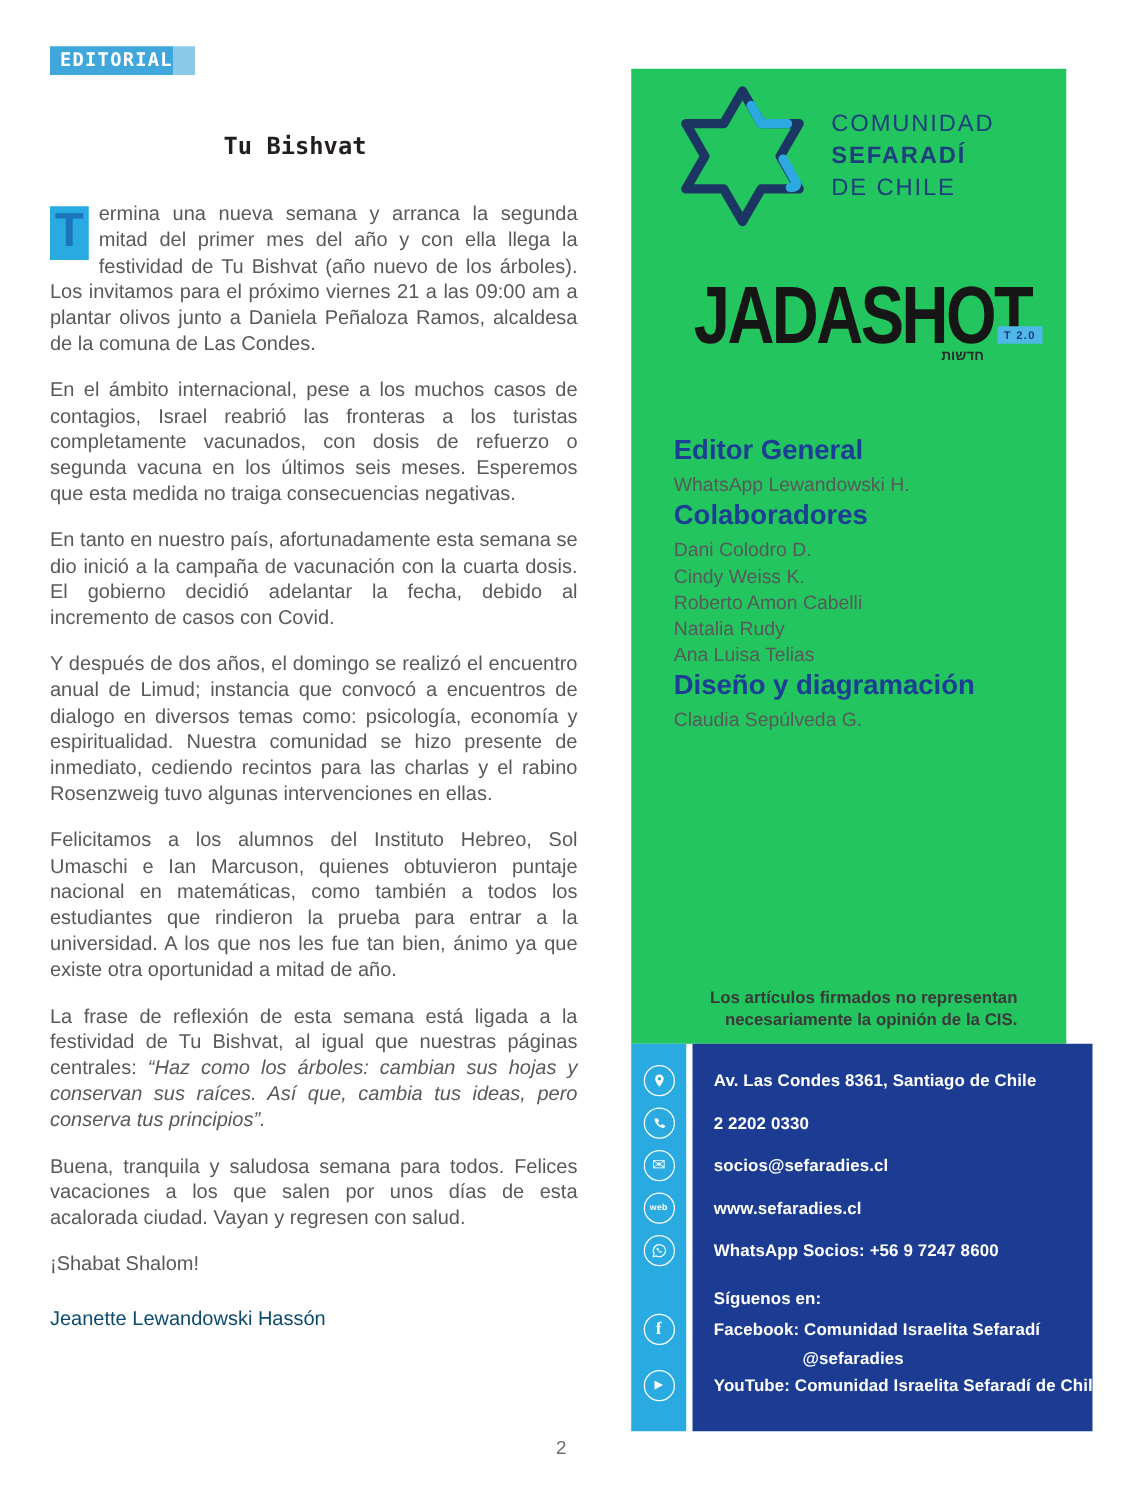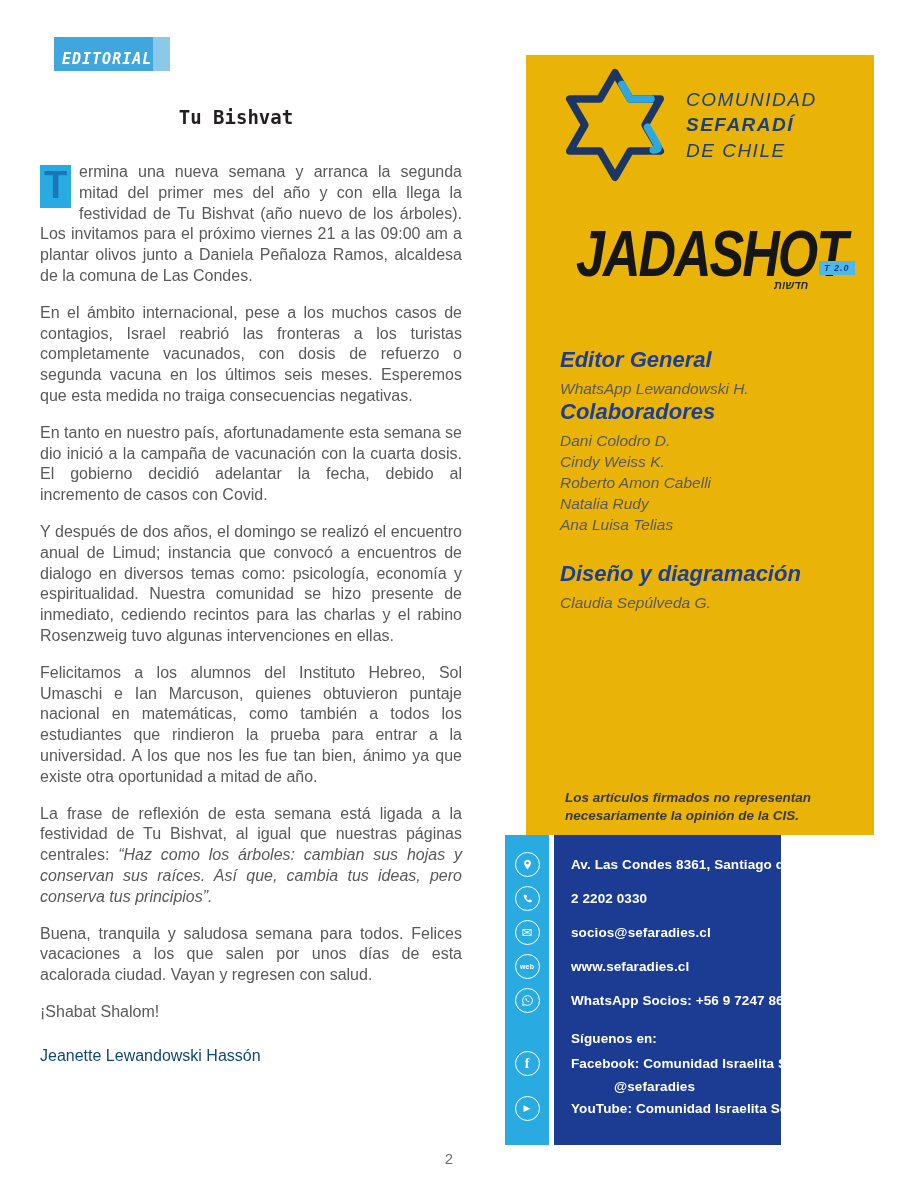--- a/index.html
+++ b/index.html
@@ -2,24 +2,24 @@
 <html><head>
 <meta charset="utf-8">
 <style>
   html,body{margin:0;padding:0;}
   body{
     width:918px;height:1188px;position:relative;background:#ffffff;
     font-family:"Liberation Sans",sans-serif;overflow:hidden;
   }
   
   .ed-badge{
-    position:absolute;left:54px;top:37px;
+    position:absolute;left:40px;top:37px;
     background:linear-gradient(90deg,#3FA7DB 0,#3FA7DB 85%,#8CC9E8 85%,#8CC9E8 100%);
     color:#ffffff;font-family:"DejaVu Sans Mono",monospace;font-weight:bold;
-    font-size:15px;letter-spacing:1px;padding:13px 18px 3px 8px;font-style:italic;
+    font-size:15px;letter-spacing:1px;padding:2px 18px 3px 8px;
   }
   
   .left-col{position:absolute;left:40px;top:100px;width:422px;}
   .article-title{
     text-align:center;padding-right:30px;margin:6px 0 34px 0;
     font-family:"DejaVu Sans Mono",monospace;font-weight:bold;
     font-size:19px;color:#231F20;
   }
   .left-col p{
     margin:0 0 16px 0;font-size:16px;line-height:1.3;color:#58595B;
@@ -31,66 +31,65 @@
     line-height:41px;text-align:center;
   }
   .p-quote{margin-top:8px !important;}
   .quote-italic{font-style:italic;}
   .signature{
     margin-top:24px;text-align:left;padding-right:16px;
     font-size:16px;color:#0c4a6e;
   }
   
   .sidebar{
-    position:absolute;left:526px;top:55px;width:348px;height:780px;
-    background:#eab308;
-    font-style:italic;
+    position:absolute;left:505px;top:55px;width:348px;height:780px;
+    background:#22c55e;
   }
   .logo-row{display:flex;align-items:center;margin:12px 0 0 30px;}
   .logo-star{width:118px;height:116px;flex-shrink:0;}
   .logo-text{margin-left:12px;color:#1E3F7D;font-size:19px;letter-spacing:1.5px;line-height:1.32;}
   .logo-text .bold{font-weight:bold;}
   .masthead{position:relative;margin:38px 0 0 50px;width:280px;height:78px;}
   .wordmark{
     font-size:52px;font-weight:bold;letter-spacing:-2px;color:#161616;
     line-height:1;transform:scaleY(1.25);transform-origin:top left;white-space:nowrap;
   }
   .hebrew{position:absolute;left:198px;top:58px;font-size:11px;color:#2a2a2a;font-weight:bold;}
   .mast-badge{
     position:absolute;left:243px;top:40px;background:#4FB8E8;color:#1B3C87;
     font-size:9px;font-weight:bold;padding:2px 5px;letter-spacing:1px;
   }
   .side-section{margin-left:34px;}
   .sec-1{margin-top:48px;}
   .sec-2{}
   .sec-3{margin-top:36px;}
-  .sec-4{margin-top:26px;}
+  .sec-4{}
   .side-section h3{margin:0 0 5px 0;font-size:22px;color:#1C3E94;font-weight:bold;}
   .side-section .name{margin:0;font-size:15.5px;line-height:21px;color:#58595B;text-align:left;}
   .disclaimer{
-    position:absolute;left:0;right:0;bottom:10px;text-align:left;
+    position:absolute;left:0;right:0;bottom:10px;text-align:right;
     font-size:13.5px;font-weight:bold;color:#3A3A3A;line-height:18px;
   }
   .disclaimer-inner{width:270px;margin:0 auto;}
   
-  .contact{position:absolute;left:505px;top:835px;width:276px;height:310px;}
+  .contact{position:absolute;left:505px;top:835px;width:369px;height:310px;}
   .stripe{position:absolute;left:0;top:0;bottom:0;width:44px;background:#29ABE2;}
   .bluebg{position:absolute;left:49px;top:0;bottom:0;right:0;background:#1C3C94;}
   .rows{position:relative;padding-top:12px;}
   .crow{display:flex;align-items:center;height:34px;}
   .crow.follow{height:26px;margin-top:8px;}
   .crow.social{height:25px;}
   .crow.handle{height:20px;}
   .icon-cell{width:44px;display:flex;justify-content:center;flex-shrink:0;}
   .gap-cell{width:5px;flex-shrink:0;}
   .ctext{
     color:#ffffff;font-size:13.5px;font-weight:bold;padding-left:17px;
     white-space:nowrap;letter-spacing:.1px;
   }
-  .ctext.indent{padding-left:60px;}
+  .ctext.indent{padding-left:88px;}
   .circ{
     width:25px;height:25px;border:1.6px solid #ffffff;border-radius:50%;
     box-sizing:border-box;display:flex;align-items:center;justify-content:center;
     color:#ffffff;font-family:"DejaVu Sans",sans-serif;
   }
   .circ svg{display:block;}
   .glyph-mail{font-size:13px;line-height:1;}
   .glyph-web{font-size:7px;font-weight:bold;letter-spacing:.2px;font-family:"Liberation Sans",sans-serif;}
   .glyph-fb{font-size:14px;font-weight:bold;font-family:"Liberation Serif",serif;line-height:1;}
   .glyph-yt{font-size:9px;line-height:1;}

